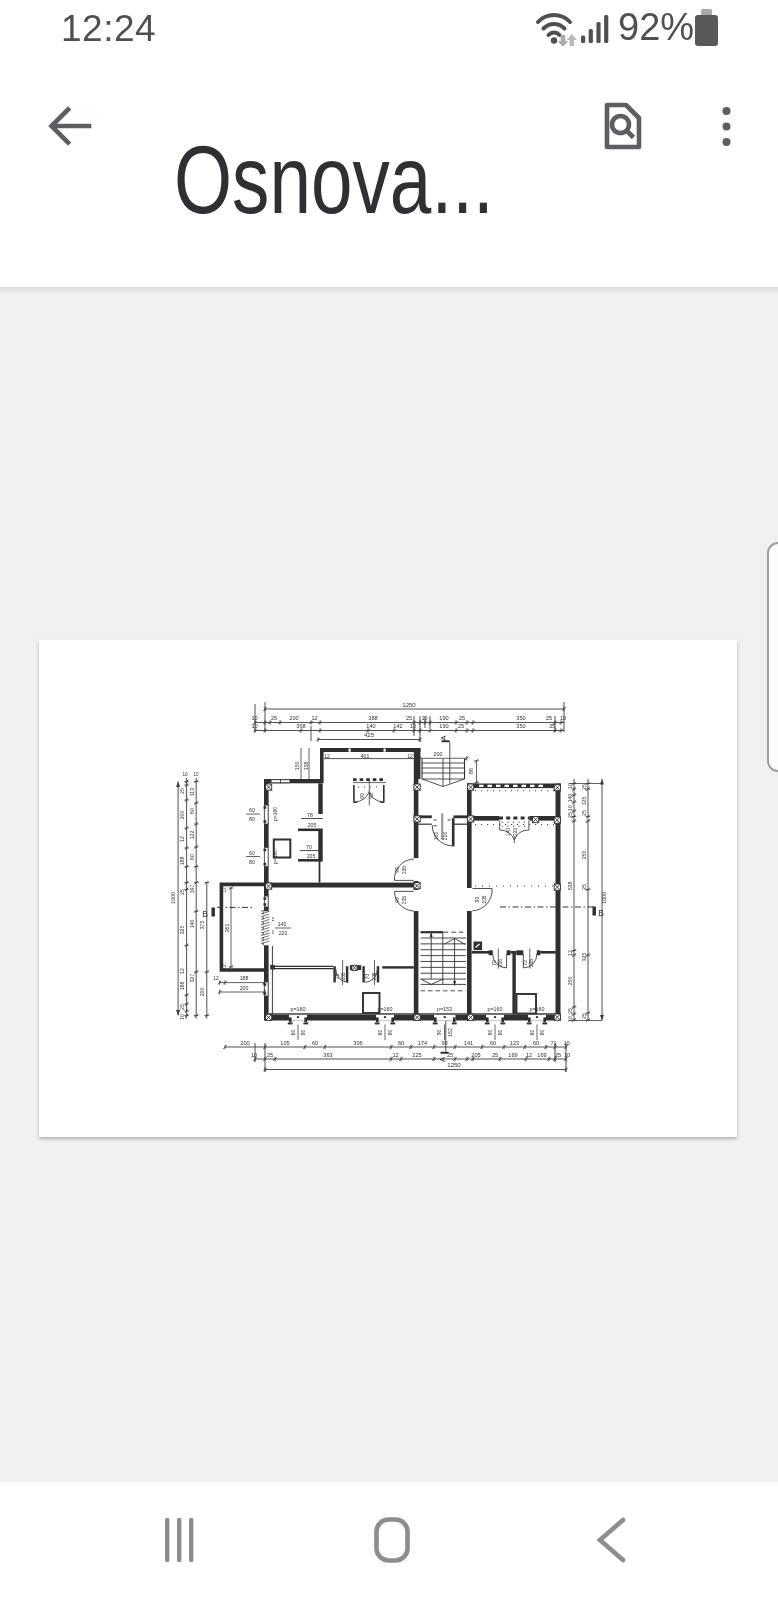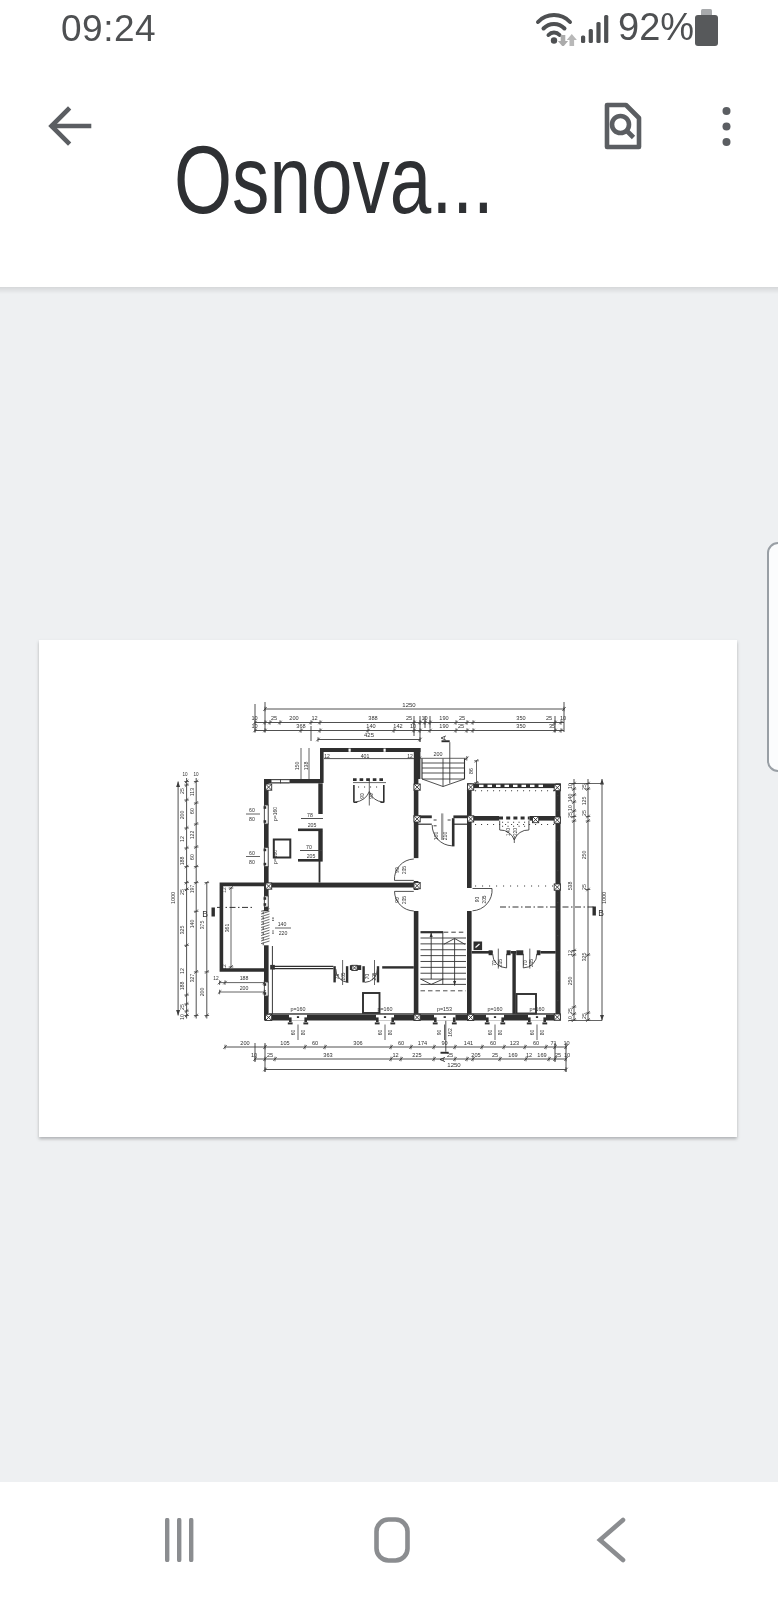--- a/index.html
+++ b/index.html
@@ -17,21 +17,21 @@
       box-shadow:0 2px 3px rgba(60,64,67,.35);}
   .scrollpill{position:absolute;left:767px;top:542px;width:22px;height:230px;background:#fbfcfd;
       border:2px solid #999fa5;border-radius:11px;box-sizing:border-box;}
   .navbar{position:absolute;left:0;top:1482px;width:778px;height:117px;background:#fff;}
 </style>
 </head>
 <body>
 
 <div class="statusbar"></div>
 
-<div class="time">09:24</div>
+<div class="time">12:24</div>
 
 <svg style="position:absolute;left:534px;top:10px" width="46" height="36" viewBox="0 0 46 36">
   <g fill="none" stroke="#4e5052" stroke-width="4" stroke-linecap="round">
     <path d="M 4 12 A 22 22 0 0 1 36 12"></path>
     <path d="M 9.5 18.5 A 14.5 14.5 0 0 1 30.5 18.5"></path>
     <path d="M 14.5 25 A 7.5 7.5 0 0 1 25.5 25"></path>
   </g>
   <circle cx="20" cy="30.5" r="3.2" fill="#4e5052"></circle>
   <g fill="#ababab">
     <path d="M 26.7 25 h 4.6 v 6 h 2.8 l -5.1 6 l -5.1 -6 h 2.8 z"></path>

